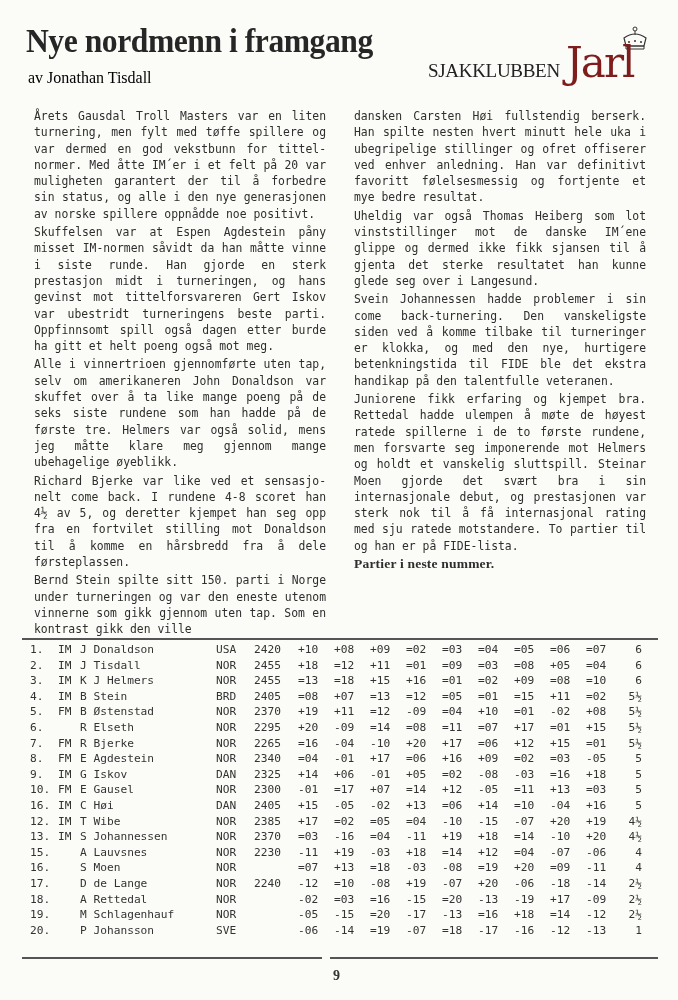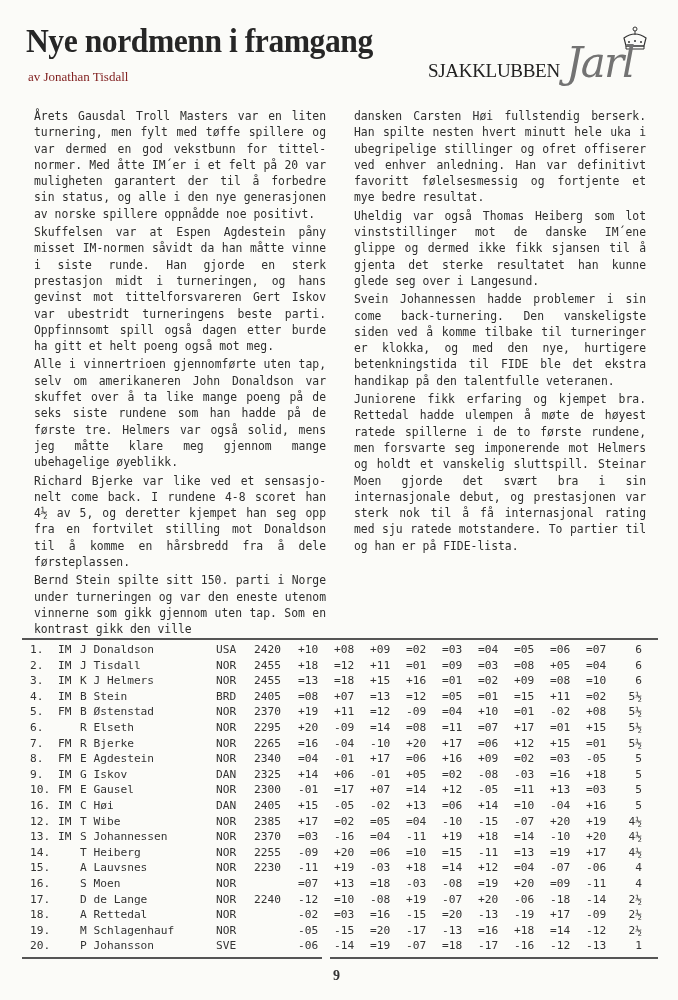--- a/index.html
+++ b/index.html
@@ -7,30 +7,30 @@
     width: 678px; height: 1000px; background: #fbfbf8; position: relative; overflow: hidden;
     color: #2a2a2a;
   }
   .title {
     position: absolute; left: 26px; top: 22px; margin: 0;
     font-family: "Liberation Serif", serif; font-weight: bold; font-size: 34px;
     letter-spacing: -0.5px; color: #262626; transform: scaleX(0.93); transform-origin: left top;
   }
   .byline {
     position: absolute; left: 28px; top: 69px;
-    font-family: "Liberation Serif", serif; font-size: 13px; color: #7f1d1d;
+    font-family: "Liberation Serif", serif; font-size: 16px; color: #000000;
   }
   .logo { position: absolute; left: 428px; top: 26px; width: 240px; height: 72px; }
   .logo-text {
     position: absolute; left: 0; top: 34px;
     font-family: "Liberation Serif", serif; font-size: 19px; letter-spacing: -0.3px; color: #222;
   }
   .logo-script {
     position: absolute; left: 138px; top: 12px;
-    font-family: "DejaVu Serif", serif; font-style: italic; font-size: 42px; color: #737373;
+    font-family: "DejaVu Serif", serif; font-size: 42px; color: #7f1d1d;
     letter-spacing: -2px;
   }
   .logo-crown { position: absolute; left: 192px; top: 0; }
   .col {
     position: absolute; top: 106px; width: 296px;
     font-family: "DejaVu Sans Mono", monospace; font-size: 11.4px; line-height: 16.3px;
     color: #2e2e2e; text-align: justify;
   }
   .col p { margin: 2px; }
   .col-left { left: 32px; }
@@ -84,20 +84,21 @@
   <p>Alle i vinnertrioen gjennomførte uten tap, selv om amerikaneren John Donaldson var skuffet over å ta like mange poeng på de seks siste rundene som han hadde på de første tre. Helmers var også solid, mens jeg måtte klare meg gjennom mange ubehagelige øyeblikk.</p>
   <p>Richard Bjerke var like ved et sensasjo-nelt come back. I rundene 4-8 scoret han 4½ av 5, og deretter kjempet han seg opp fra en fortvilet stilling mot Donaldson til å komme en hårsbredd fra å dele førsteplassen.</p>
   <p>Bernd Stein spilte sitt 150. parti i Norge under turneringen og var den eneste utenom vinnerne som gikk gjennom uten tap. Som en kontrast gikk den ville</p>
 </div>
 
 <div class="col col-right">
   <p>dansken Carsten Høi fullstendig berserk. Han spilte nesten hvert minutt hele uka i ubegripelige stillinger og ofret offiserer ved enhver anledning. Han var definitivt favoritt følelsesmessig og fortjente et mye bedre resultat.</p>
   <p>Uheldig var også Thomas Heiberg som lot vinststillinger mot de danske IM´ene glippe og dermed ikke fikk sjansen til å gjenta det sterke resultatet han kunne glede seg over i Langesund.</p>
   <p>Svein Johannessen hadde problemer i sin come back-turnering. Den vanskeligste siden ved å komme tilbake til turneringer er klokka, og med den nye, hurtigere betenkningstida til FIDE ble det ekstra handikap på den talentfulle veteranen.</p>
   <p>Juniorene fikk erfaring og kjempet bra. Rettedal hadde ulempen å møte de høyest ratede spillerne i de to første rundene, men forsvarte seg imponerende mot Helmers og holdt et vanskelig sluttspill. Steinar Moen gjorde det svært bra i sin internasjonale debut, og prestasjonen var sterk nok til å få internasjonal rating med sju ratede motstandere. To partier til og han er på FIDE-lista.</p>
+  <p class="bold">Partier i neste nummer.</p>
 </div>
 
 <div class="rule-top"></div>
 
 <table class="cross">
   <tbody id="cross-body">
       <tr>
         <td class="rank">1.</td>
         <td class="title-c">IM</td>
         <td class="name">J Donaldson</td>
@@ -312,37 +313,20 @@
         <td class="res">=04</td>
         <td class="res">-11</td>
         <td class="res">+19</td>
         <td class="res">+18</td>
         <td class="res">=14</td>
         <td class="res">-10</td>
         <td class="res">+20</td>
         <td class="score">4½</td>
       </tr>
       <tr>
-        <td class="rank">14.</td>
-        <td class="title-c"></td>
-        <td class="name">T Heiberg</td>
-        <td class="fed">NOR</td>
-        <td class="elo">2255</td>
-        <td class="res">-09</td>
-        <td class="res">+20</td>
-        <td class="res">=06</td>
-        <td class="res">=10</td>
-        <td class="res">=15</td>
-        <td class="res">-11</td>
-        <td class="res">=13</td>
-        <td class="res">=19</td>
-        <td class="res">+17</td>
-        <td class="score">4½</td>
-      </tr>
-      <tr>
         <td class="rank">15.</td>
         <td class="title-c"></td>
         <td class="name">A Lauvsnes</td>
         <td class="fed">NOR</td>
         <td class="elo">2230</td>
         <td class="res">-11</td>
         <td class="res">+19</td>
         <td class="res">-03</td>
         <td class="res">+18</td>
         <td class="res">=14</td>

